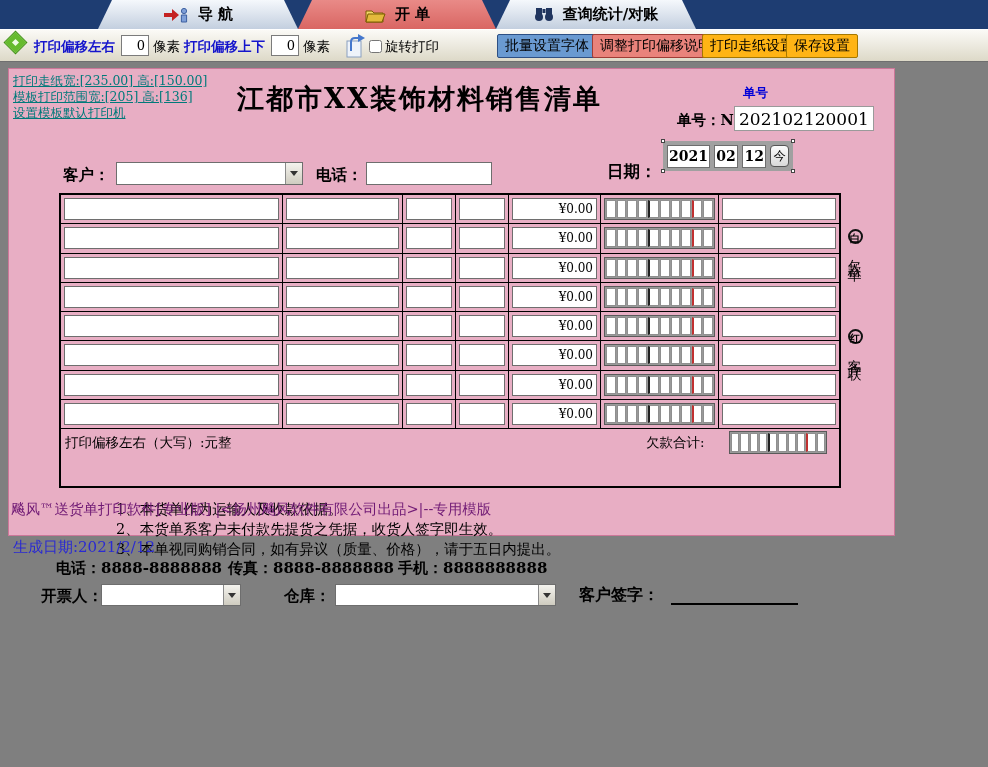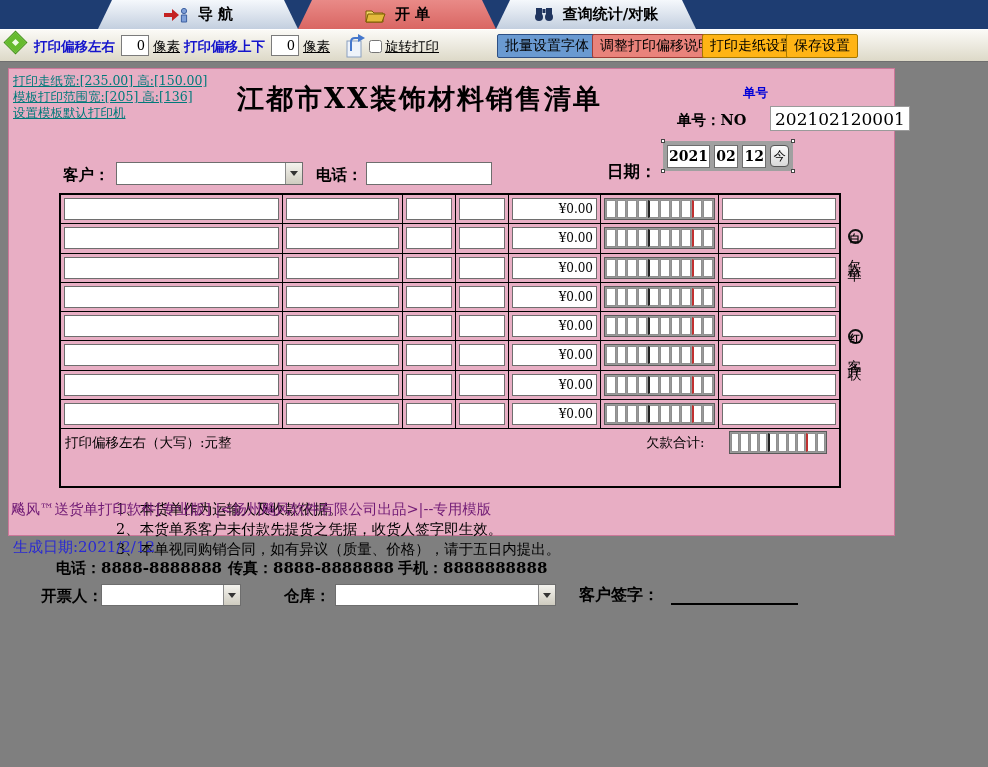--- a/index.html
+++ b/index.html
@@ -13,42 +13,42 @@
          background:linear-gradient(#f5f8fc,#c3cfdf); font-weight:bold; font-size:15px; color:#000; cursor:pointer; }
   .tab.active { background:linear-gradient(#e98a87,#d96663); }
   .tab-1 { left:98px;  width:200px; }
   .tab-2 { left:298px; width:198px; }
   .tab-3 { left:496px; width:200px; }
 
   
   .toolbar { position:absolute; left:0; top:29px; width:988px; height:33px;
              background:linear-gradient(#fbfaf6,#ddd9c8); border-top:1px solid #fff; border-bottom:1px solid #6f6f6f; }
   .tb-label { position:absolute; top:8px; font-size:13.5px; color:#1515cc; font-weight:bold; }
-  .tb-black { position:absolute; top:8px; font-size:13.5px; color:#000;text-decoration:underline; }
+  .tb-black { position:absolute; top:8px; font-size:13.5px; color:#000; }
   .tb-num { position:absolute; top:5px; width:28px; height:21px; border:1px solid #7b7b7b; background:#fff;
             font-size:13px; text-align:right; padding-right:3px; font-family:inherit; }
   .diamond { position:absolute; left:8px; top:5px; width:15px; height:15px; transform:rotate(45deg);
              background:#eefbe4; border:5px solid #66bb2e; box-shadow:0 0 0 1px #3e8d12; }
   .rotate-box { position:absolute; left:344px; top:3px; }
   .tb-check { position:absolute; left:369px; top:10px; width:13px; height:13px; }
   .tb-btn { position:absolute; top:4px; height:24px; font-size:14px; font-family:inherit; color:#000;
             border-radius:2px; padding:0 7px; cursor:pointer; }
   .btn-font   { left:497px; background:#6a9ad1; border:1px solid #2d4f83; }
   .btn-adjust { left:592px; background:#e9837b; border:1px solid #a03c35; }
   .btn-feed   { left:702px; background:#ffb415; border:1px solid #a57800; }
   .btn-save   { left:786px; background:#ffb415; border:1px solid #a57800; }
 
   
   .canvas { position:absolute; left:8px; top:68px; width:887px; height:468px;
             background:#e8aec4; border:1px solid #cc7799; }
   .tpl-link { position:absolute; left:4px; font-size:12.5px; color:#007a7a; text-decoration:underline; cursor:pointer; }
   .page-title { position:absolute; left:228px; top:12px; font-size:27px; font-weight:bold; color:#000; letter-spacing:2px; }
   .orderno-tag { position:absolute; left:734px; top:16px; font-size:12.5px; font-weight:bold; color:#0000d8; }
   .orderno-label { position:absolute; left:668px; top:42px; font-size:14.5px; font-weight:bold; color:#000; }
-  .orderno-input { position:absolute; left:761px; top:37px; width:140px; height:25px; background:#fff;
+  .orderno-input { position:absolute; left:725px; top:37px; width:140px; height:25px; background:#fff;
                    border:1px solid #9a9a9a; font-size:17px; font-family:inherit; padding:4px 4px; }
   .date-label { position:absolute; left:598px; top:92px; font-size:16.5px; font-weight:bold; }
   .date-panel { position:absolute; left:654px; top:72px; width:130px; height:30px; background:#a0a0a0;
                 display:flex; align-items:center; gap:4px; padding:0 4px; }
   .date-box { height:23px; border:1px solid #6e6e6e; background:#fff; font-size:14px; text-align:center;
               display:flex; align-items:center; justify-content:center;font-weight:bold; }
   .db-y { width:46px; } .db-m { width:26px; } .db-d { width:26px; }
   .today-btn { width:20px; height:22px; border:1px solid #555; border-radius:4px;
                background:linear-gradient(#fcfcfc,#d9d9d9); font-size:12.5px; cursor:pointer; display:flex;
                align-items:center; justify-content:center; }

